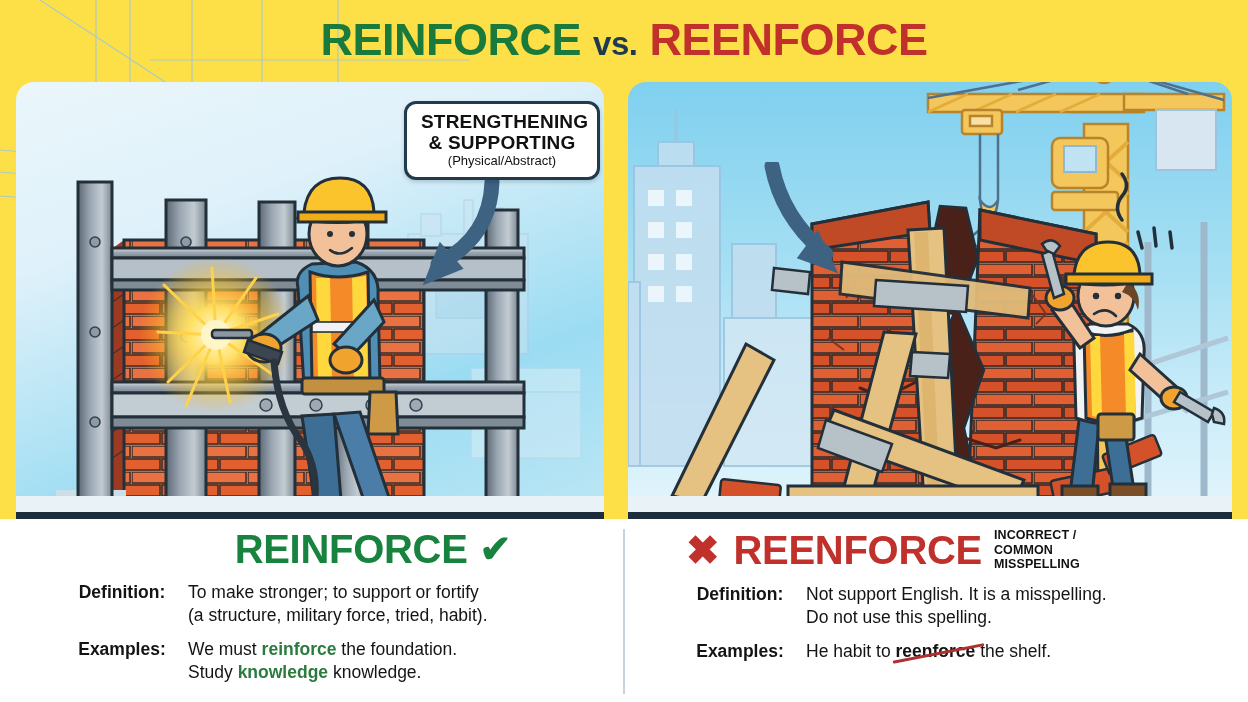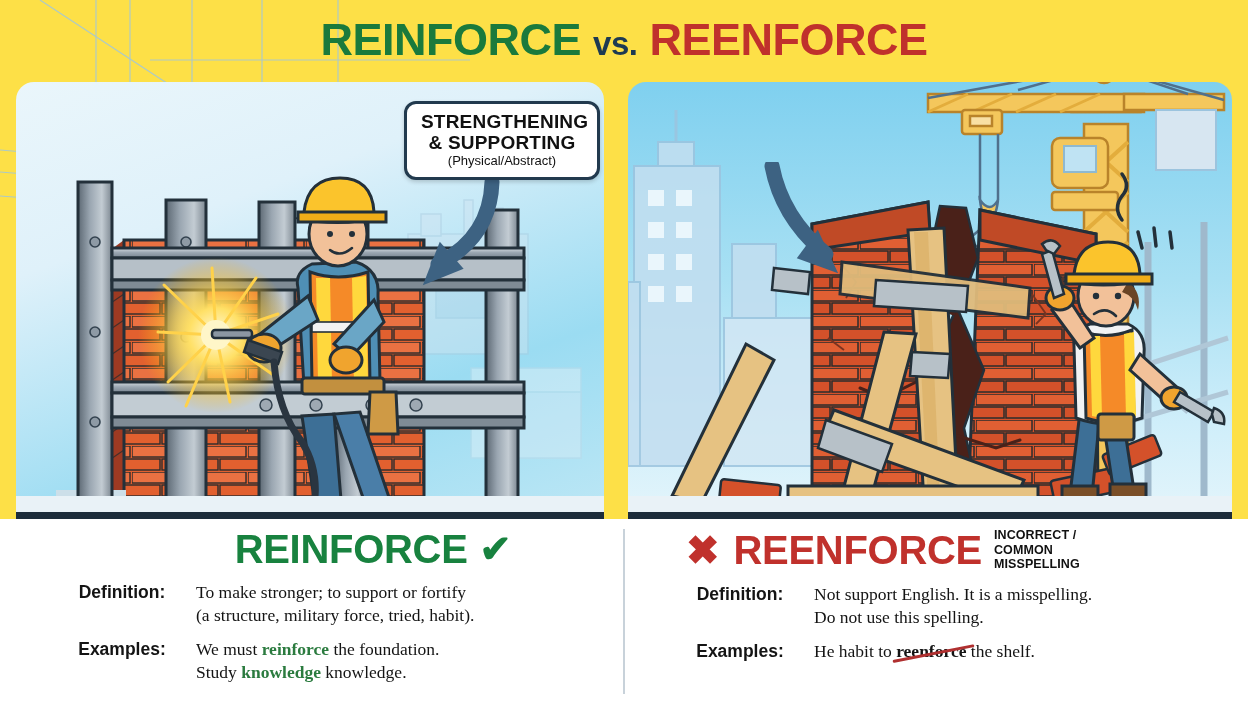--- a/index.html
+++ b/index.html
@@ -64,21 +64,21 @@
   }
   .word-green { color:#18823f; }
   .word-red { color:#c0312c; }
   .check { color:#18823f; font-size: 38px; font-weight:700; margin-left:12px; }
   .cross { color:#c0312c; font-size: 40px; font-weight:700; margin-right:14px; }
   .badge { font-size: 12.5px; font-weight:700; color:#111; line-height:1.18; margin-left:12px; letter-spacing:.1px; }
 
   .defs { margin-top: 10px; font-size: 17.5px; color:#141414; line-height: 1.33; }
   .def-row { display:flex; }
   .def-label { font-weight:700; text-align:center; flex:0 0 auto; white-space:nowrap; }
-  .def-body { margin-left:20px;font-family:Liberation Serif, serif; }
+  .def-body { margin-left:12px; }
   .em-green { color:#2b7b3f; font-weight:700; }
   .strike { position:relative; font-weight:700; display:inline-block; }
   .strike .ln {
     position:absolute; left:-4px; right:-9px; top:52%;
     height:3px; background:#b03030; transform: rotate(-11deg); border-radius:2px;
   }
 
   .left-block { position:absolute; left:68px; top:8px; width:520px; }
   .left-block .word-row { justify-content:center; padding-left: 90px; }
   .left-block .def-label { width: 108px; }

